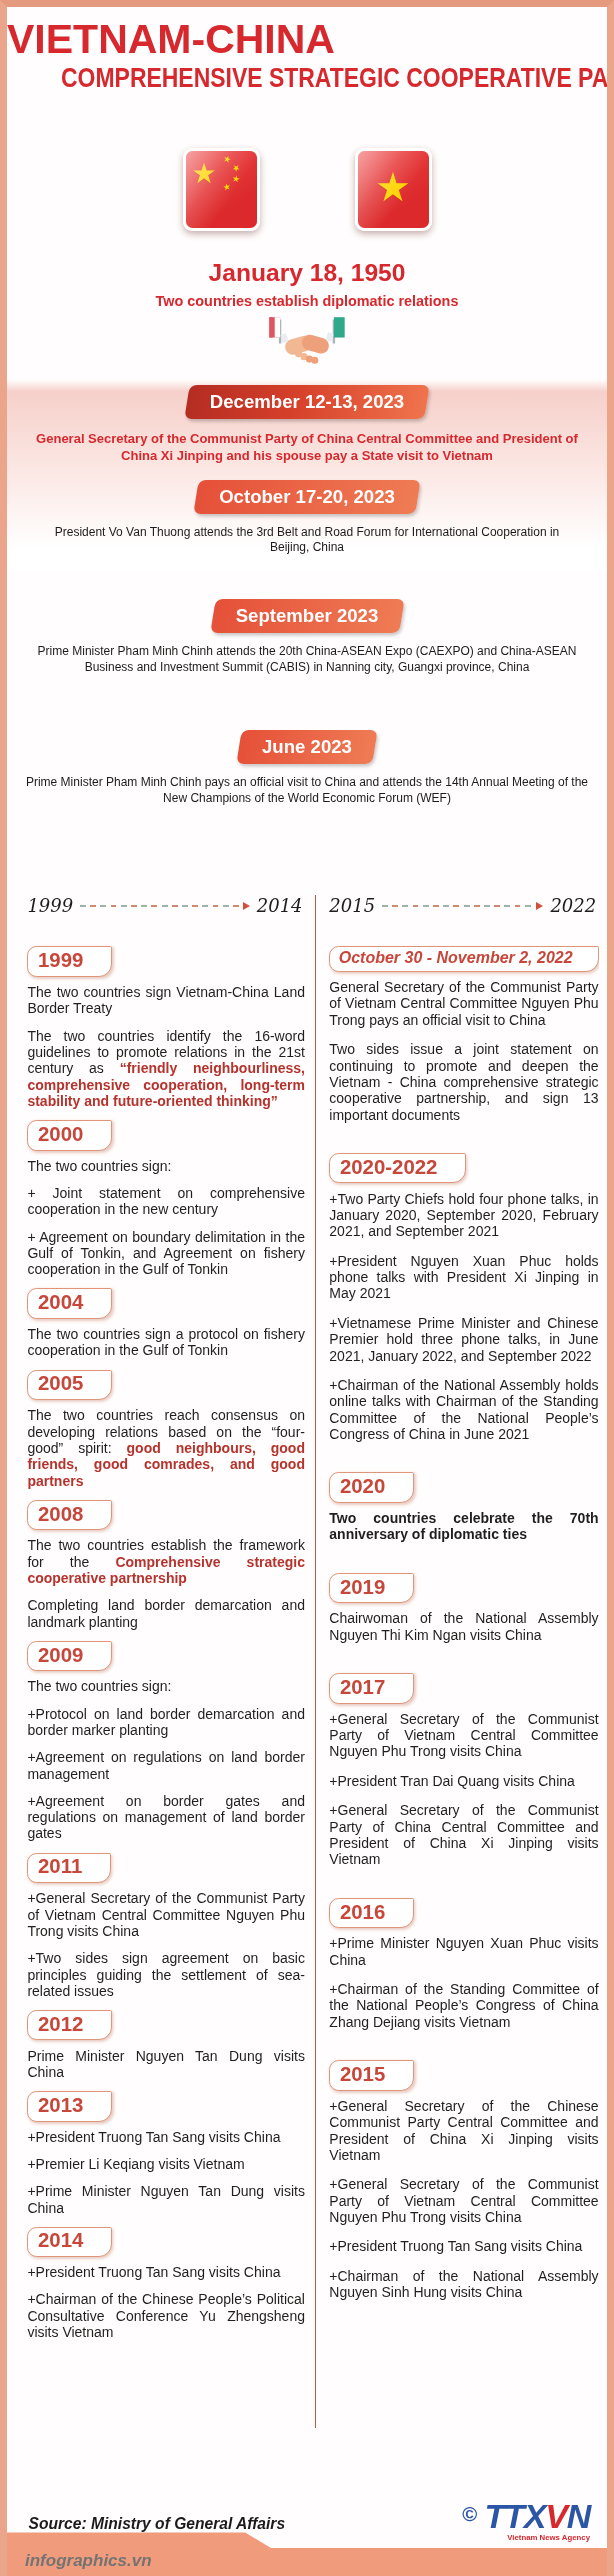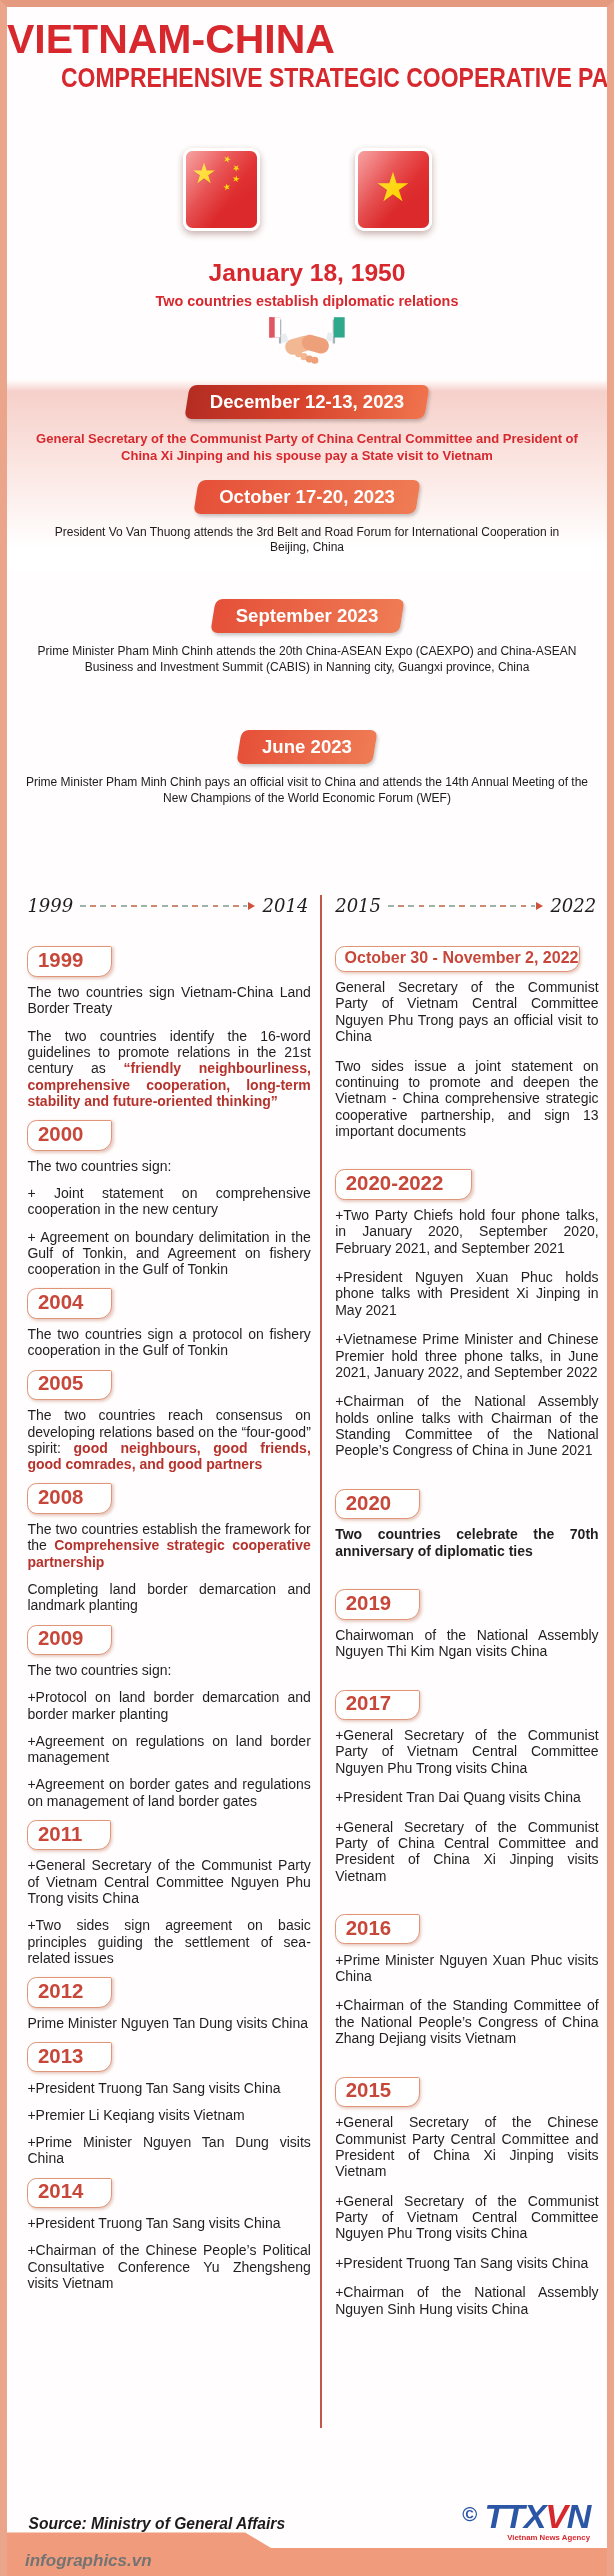--- a/index.html
+++ b/index.html
@@ -57,21 +57,21 @@
     font-family:"DejaVu Serif", serif; font-style:italic; font-size:18px; color:#1d1d1d; }
   .dashwrap{ flex:1; display:flex; align-items:center; margin:0 7.2px; }
   .dashline{ flex:1; height:2.4px;
     background:repeating-linear-gradient(90deg,#9fb3a8 0 6px,rgba(0,0,0,0) 6px 10.2px,#cf8971 10.2px 16px,rgba(0,0,0,0) 16px 20.4px); }
   .dash-arrow{ width:0; height:0; border-top:4.2px solid transparent; border-bottom:4.2px solid transparent;
     border-left:7.2px solid #d0503c; margin-left:1.2px; }
   .ybadge{ display:inline-block; background:#fff; border:1.8px solid #e09579; border-radius:9.6px 1.8px 13px 9.6px;
     padding:1.8px 28px 3.6px 9.6px; margin-bottom:7.2px; box-shadow:1.2px 1.8px 3px rgba(180,90,60,.3);
     max-width:100%; box-sizing:border-box; white-space:nowrap; }
   .ybadge span{ color:#c7473a; font-weight:bold; font-size:20.4px; }
-  .ybadge.wide{ padding-right:1px; padding-left:8.4px; }
+  .ybadge.wide{ padding-right:25px; padding-left:8.4px;font-style:italic; }
   .ybadge.wide span{ font-size:16px; }
   .tl-entry{ margin-bottom:9.6px; }
   .col-right .tl-entry{ margin-bottom:30px; }
   .tl-entry p{ margin:0 0 10.8px; font-size:14px; line-height:1.17; color:#221e1f; text-align:justify; }
   .col-right .tl-entry p{ margin-bottom:13px; }
   .seg-red{ color:#b5332d; font-weight:bold; }
   .seg-bold{ font-weight:bold; }
   
   .source{ position:absolute; left:21.6px; bottom:43px; font-size:15.6px; font-weight:bold; font-style:italic; color:#1b1b1b;}
   .band{ position:absolute; left:0; right:0; bottom:0; height:28px; background:#f09c7c; }

